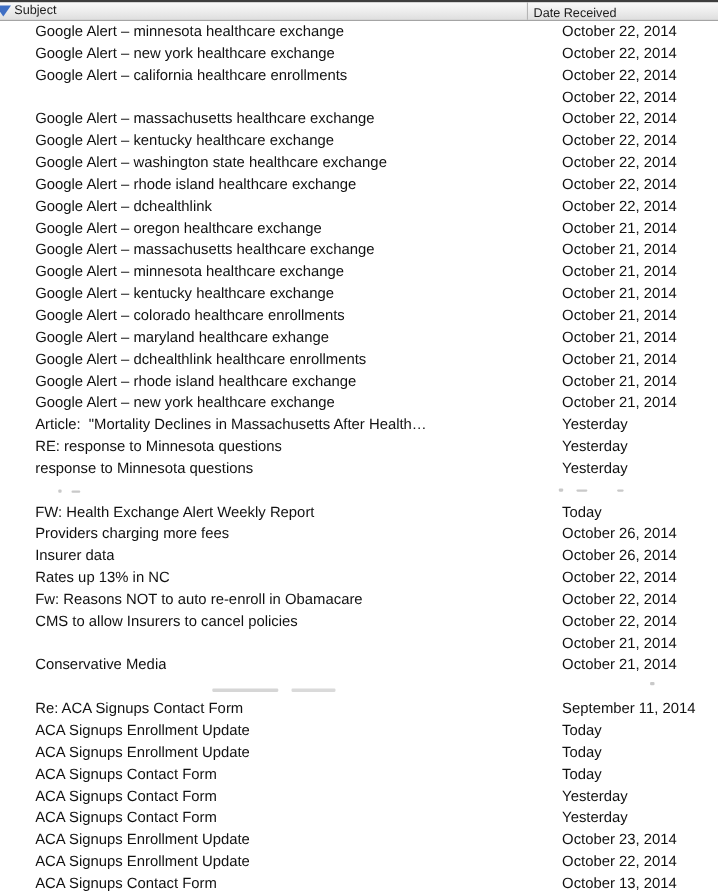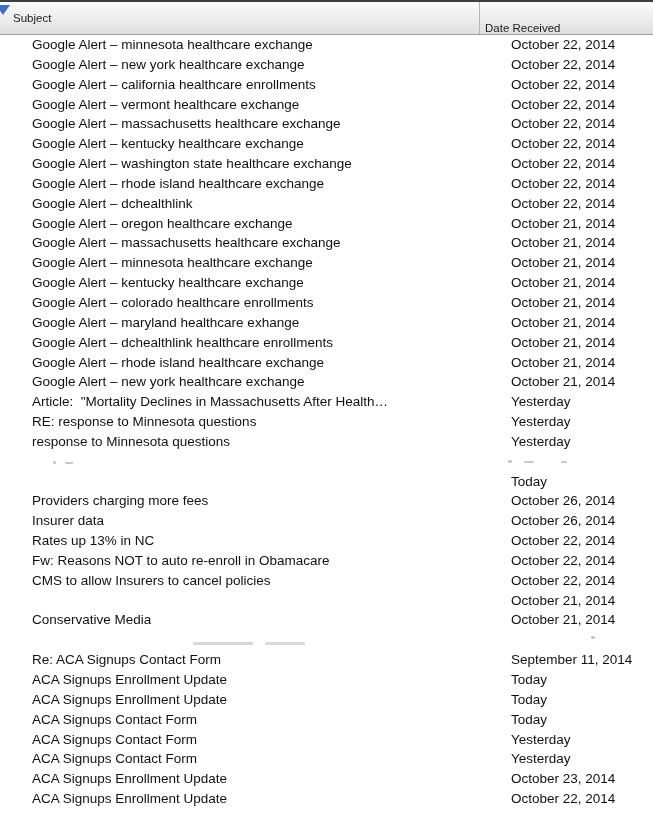--- a/index.html
+++ b/index.html
@@ -10,21 +10,21 @@
     width: 653px;
     height: 813px;
     background: #ffffff;
     font-family: "Liberation Sans", "DejaVu Sans", sans-serif;
     overflow: hidden;
   }
 
   
   .list-header {
     position: relative;
-    height: 35px;
+    height: 19px;
     border-top: 2px solid #3e3e3e;
     border-bottom: 1px solid #9b9b9b;
     background: linear-gradient(#fafafa, #ececec 55%, #dedede);
     display: flex;
     align-items: center;
     font-size: 11.5px;
     color: #1c1c1c;
     user-select: none;
   }
   .hdr-col-subject {
@@ -104,40 +104,40 @@
     </div>
     <div class="hdr-col-date">
       <span>Date Received</span>
     </div>
   </div>
 
   <div class="rows" id="rows">
       <div class="row"><span class="subject">Google Alert – minnesota healthcare exchange</span><span class="date">October 22, 2014</span></div>
       <div class="row"><span class="subject">Google Alert – new york healthcare exchange</span><span class="date">October 22, 2014</span></div>
       <div class="row"><span class="subject">Google Alert – california healthcare enrollments</span><span class="date">October 22, 2014</span></div>
-      <div class="row"><span class="subject">Google Alert – vermont healthcare exchange</span><span class="date">October 22, 2014</span></div>
+      <div class="row"><span class="date">October 22, 2014</span></div>
       <div class="row"><span class="subject">Google Alert – massachusetts healthcare exchange</span><span class="date">October 22, 2014</span></div>
       <div class="row"><span class="subject">Google Alert – kentucky healthcare exchange</span><span class="date">October 22, 2014</span></div>
       <div class="row"><span class="subject">Google Alert – washington state healthcare exchange</span><span class="date">October 22, 2014</span></div>
       <div class="row"><span class="subject">Google Alert – rhode island healthcare exchange</span><span class="date">October 22, 2014</span></div>
       <div class="row"><span class="subject">Google Alert – dchealthlink</span><span class="date">October 22, 2014</span></div>
       <div class="row"><span class="subject">Google Alert – oregon healthcare exchange</span><span class="date">October 21, 2014</span></div>
       <div class="row"><span class="subject">Google Alert – massachusetts healthcare exchange</span><span class="date">October 21, 2014</span></div>
       <div class="row"><span class="subject">Google Alert – minnesota healthcare exchange</span><span class="date">October 21, 2014</span></div>
       <div class="row"><span class="subject">Google Alert – kentucky healthcare exchange</span><span class="date">October 21, 2014</span></div>
       <div class="row"><span class="subject">Google Alert – colorado healthcare enrollments</span><span class="date">October 21, 2014</span></div>
       <div class="row"><span class="subject">Google Alert – maryland healthcare exhange</span><span class="date">October 21, 2014</span></div>
       <div class="row"><span class="subject">Google Alert – dchealthlink healthcare enrollments</span><span class="date">October 21, 2014</span></div>
       <div class="row"><span class="subject">Google Alert – rhode island healthcare exchange</span><span class="date">October 21, 2014</span></div>
       <div class="row"><span class="subject">Google Alert – new york healthcare exchange</span><span class="date">October 21, 2014</span></div>
       <div class="row"><span class="subject">Article:  "Mortality Declines in Massachusetts After Health…</span><span class="date">Yesterday</span></div>
       <div class="row"><span class="subject">RE: response to Minnesota questions</span><span class="date">Yesterday</span></div>
       <div class="row"><span class="subject">response to Minnesota questions</span><span class="date">Yesterday</span></div>
       <div class="row redacted"><span class="artifact a1"></span><span class="artifact a2"></span><span class="artifact a3"></span><span class="artifact a4"></span><span class="artifact a5"></span></div>
-      <div class="row"><span class="date">Today</span></div>
+      <div class="row"><span class="subject">FW: Health Exchange Alert Weekly Report</span><span class="date">Today</span></div>
       <div class="row"><span class="subject">Providers charging more fees</span><span class="date">October 26, 2014</span></div>
       <div class="row"><span class="subject">Insurer data</span><span class="date">October 26, 2014</span></div>
       <div class="row"><span class="subject">Rates up 13% in NC</span><span class="date">October 22, 2014</span></div>
       <div class="row"><span class="subject">Fw: Reasons NOT to auto re-enroll in Obamacare</span><span class="date">October 22, 2014</span></div>
       <div class="row"><span class="subject">CMS to allow Insurers to cancel policies</span><span class="date">October 22, 2014</span></div>
       <div class="row"><span class="date">October 21, 2014</span></div>
       <div class="row"><span class="subject">Conservative Media</span><span class="date">October 21, 2014</span></div>
       <div class="row redacted"><span class="artifact b1"></span><span class="artifact b2"></span><span class="artifact b3"></span></div>
       <div class="row"><span class="subject">Re: ACA Signups Contact Form</span><span class="date">September 11, 2014</span></div>
       <div class="row"><span class="subject">ACA Signups Enrollment Update</span><span class="date">Today</span></div>

